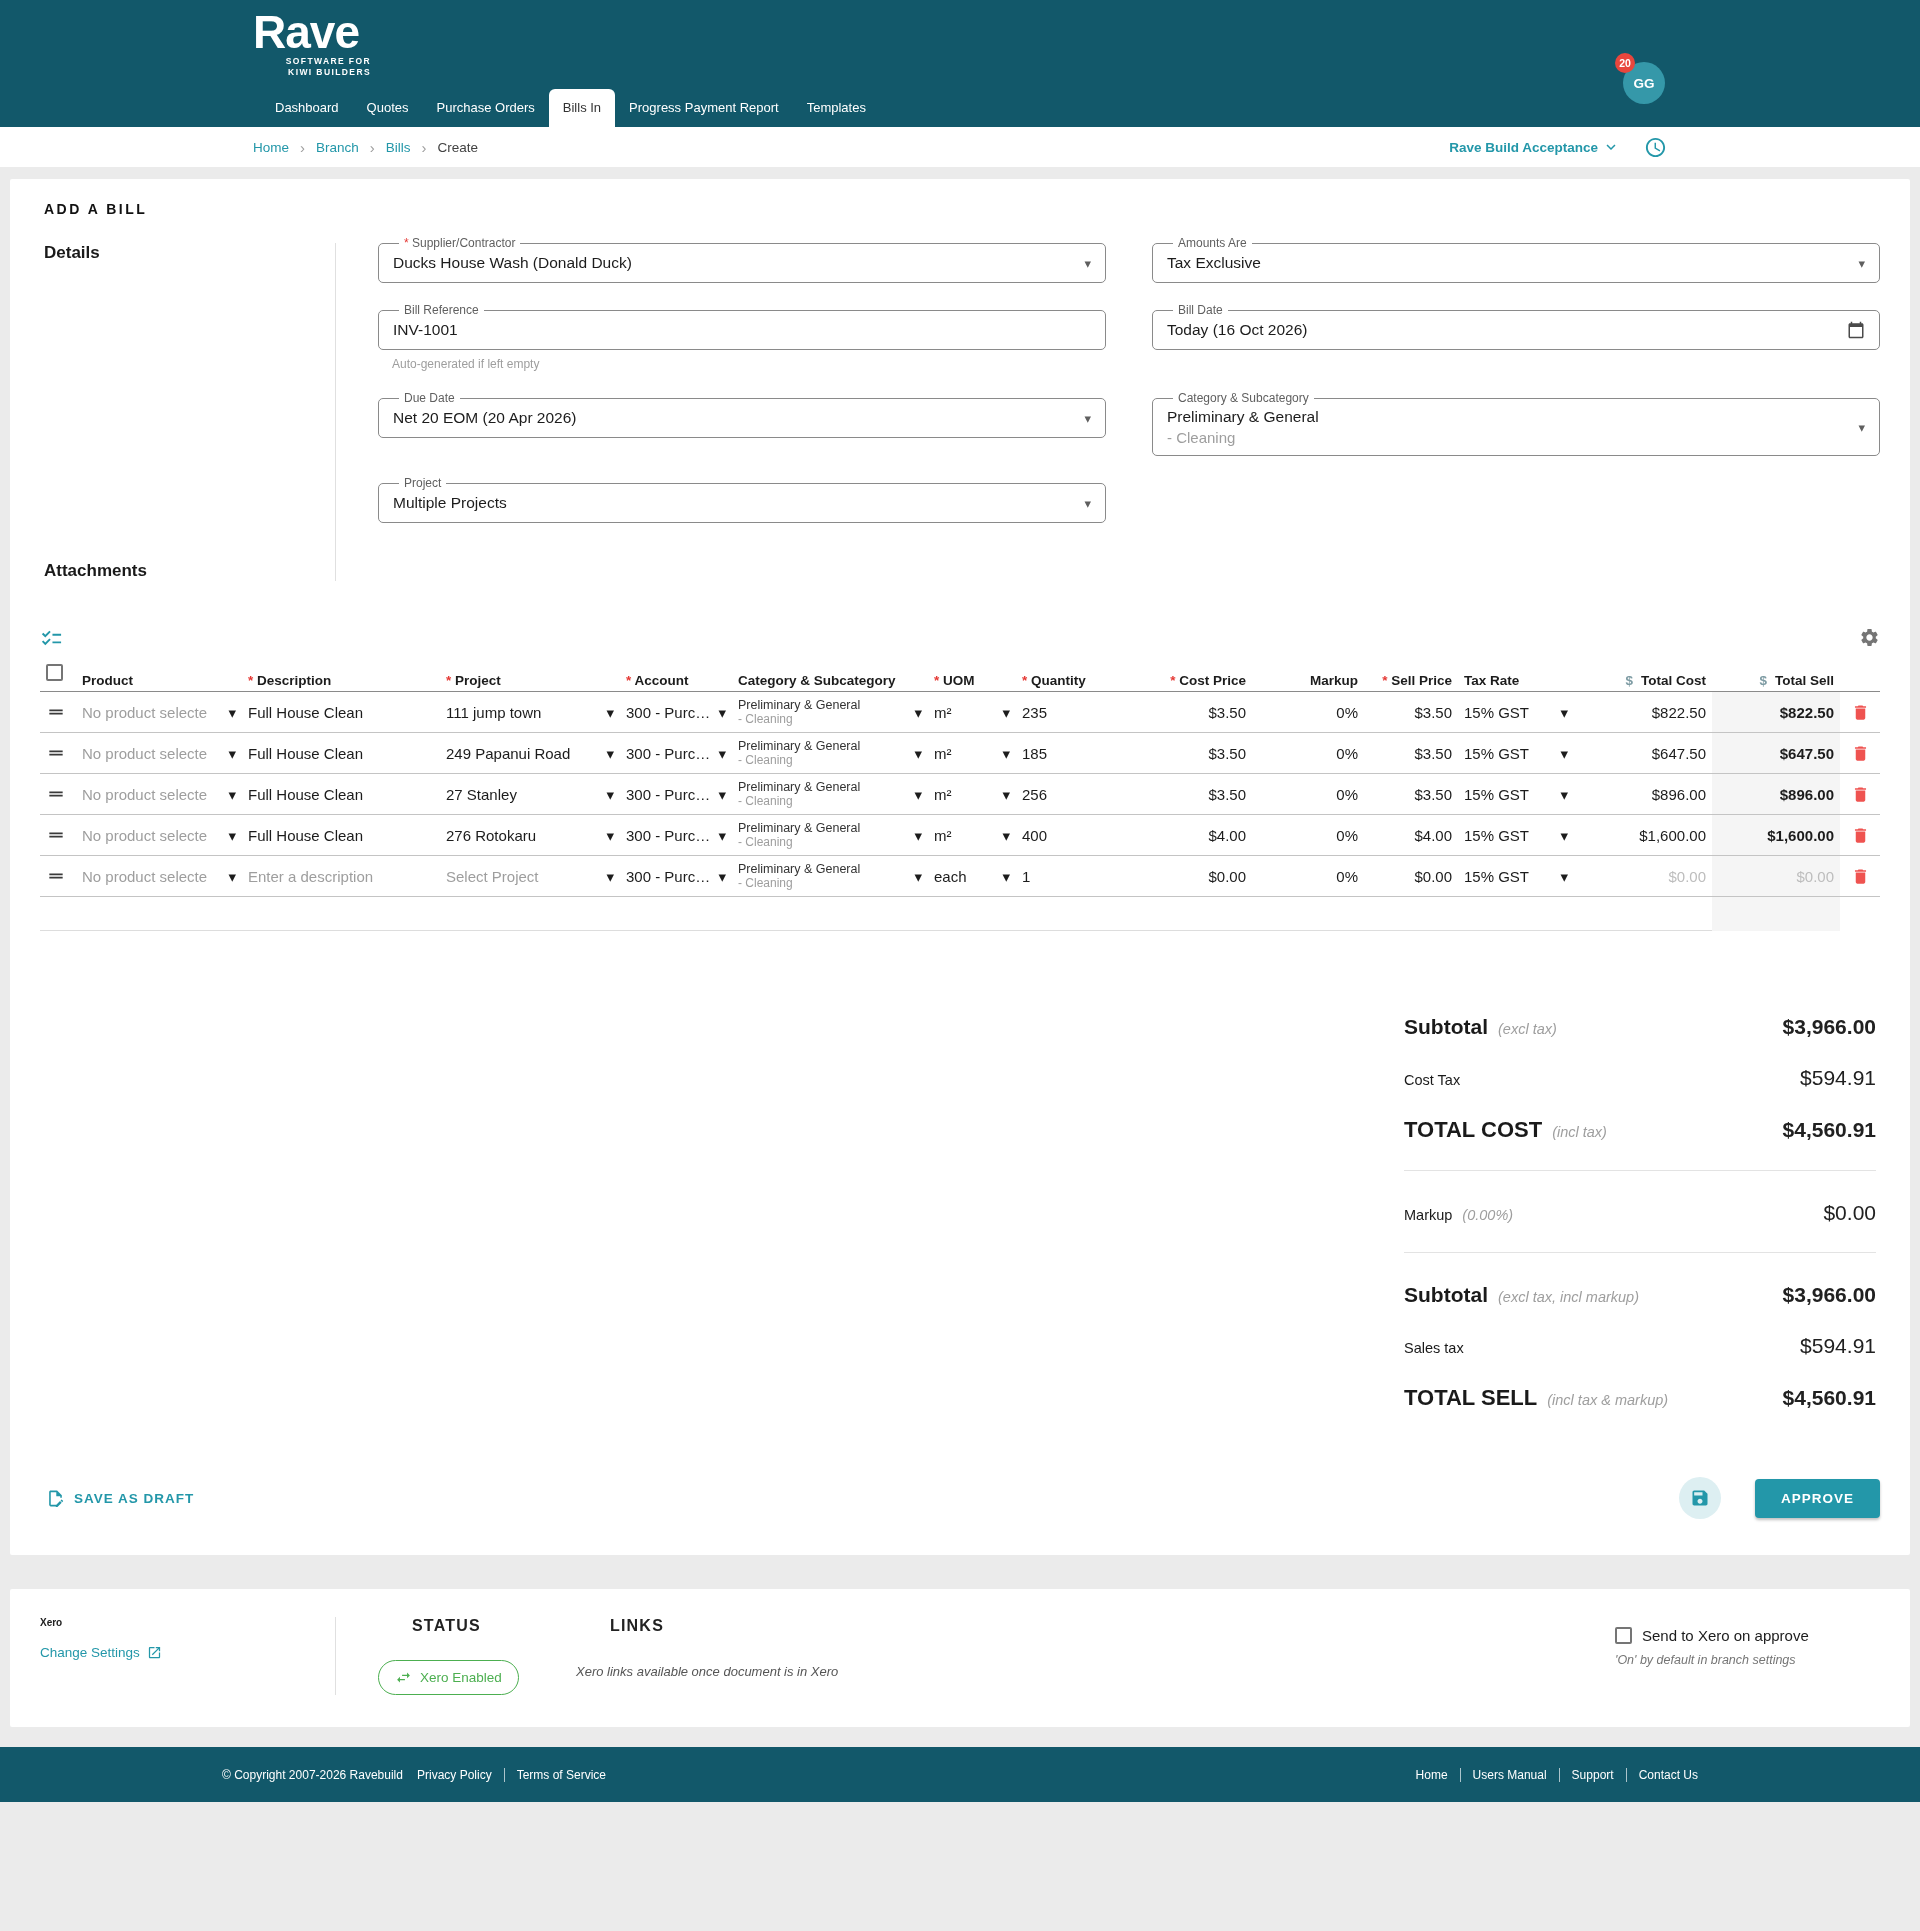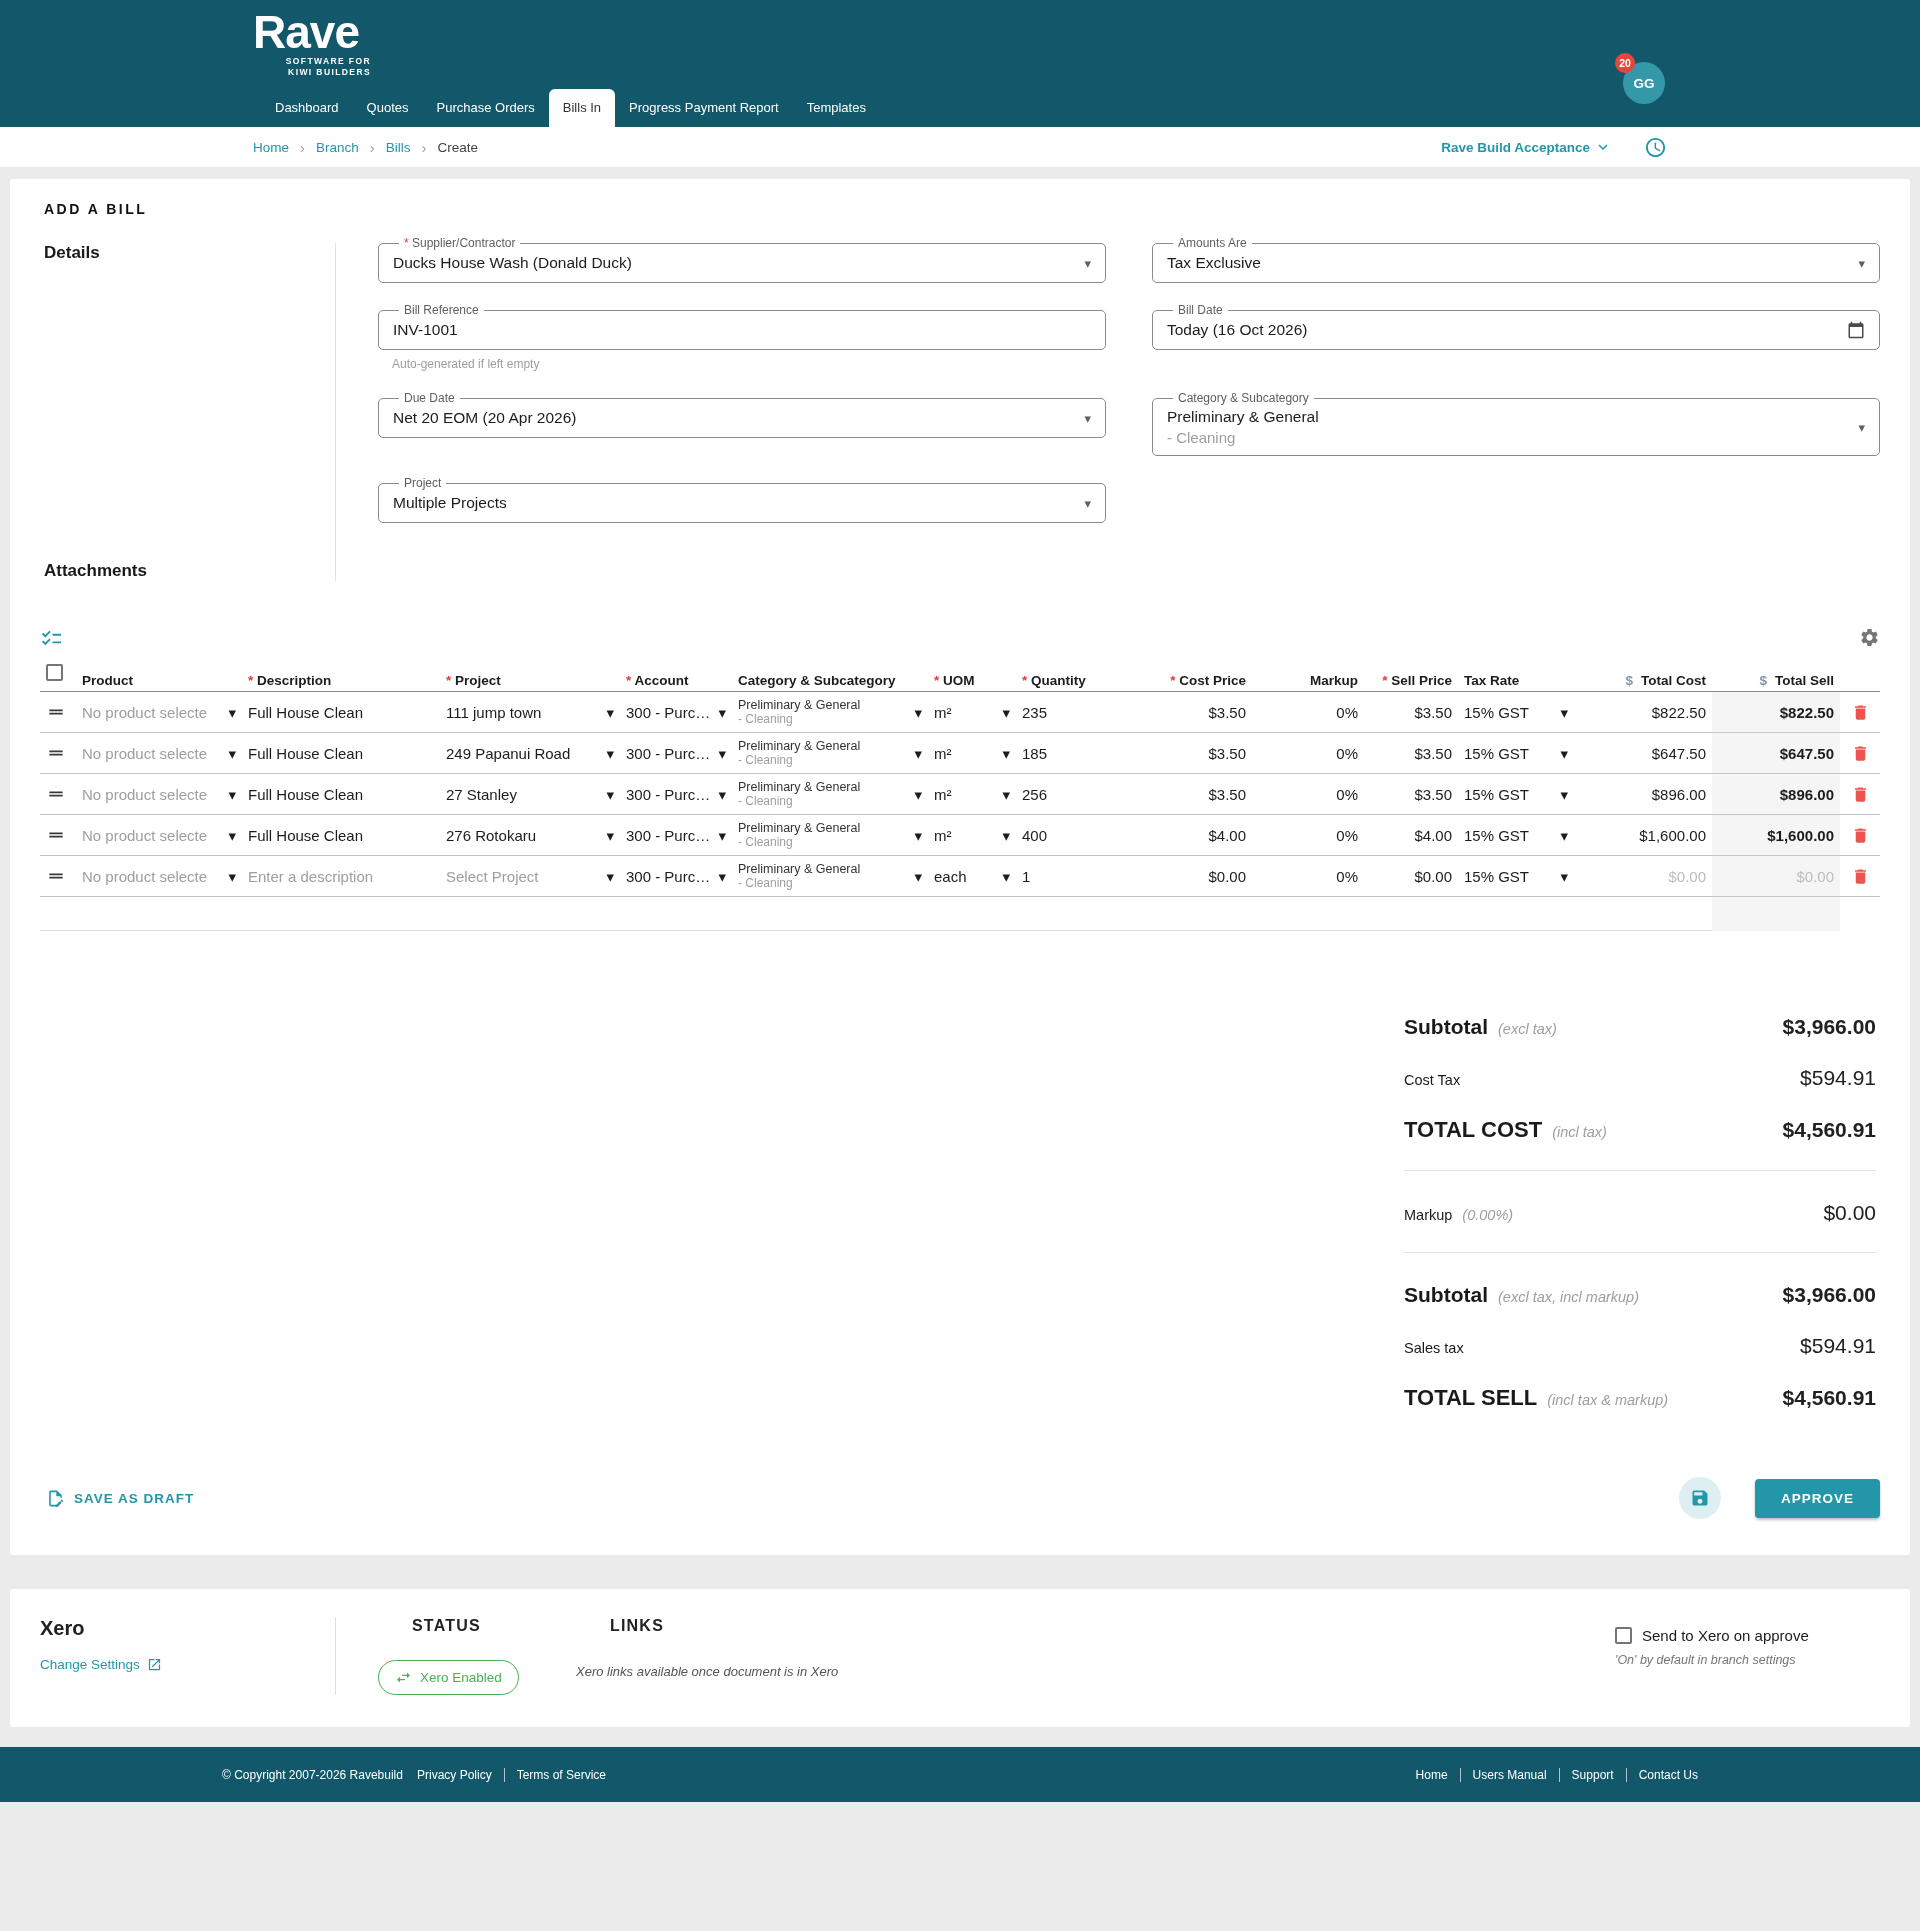--- a/index.html
+++ b/index.html
@@ -26,21 +26,21 @@
   .sub-nav-item{color:#fff; font-size:13px; padding:11px 14px 12px;}
   .sub-nav-item.active{background:#fff; color:#333; border-radius:6px 6px 0 0;}
 
   
   .breadcrumb-bar{background:#fff; height:40px;}
   .bc-inner{margin:0 253px; height:100%; display:flex; align-items:center;}
   .bc-item{display:flex; align-items:center;}
   .bc-link{color:var(--accent); font-size:13.5px;}
   .bc-sep{color:#9e9e9e; margin:0 11px; font-size:15px;}
   .bc-current{color:#424242; font-size:13.5px;}
-  .bc-right{margin-left:auto; display:flex; align-items:center; gap:32px;}
+  .bc-right{margin-left:auto; display:flex; align-items:center; gap:24px;}
   .context-select{display:flex; align-items:center; gap:4px; color:var(--accent); font-size:13.5px; font-weight:bold;}
   .icon-btn{display:inline-flex; align-items:center; justify-content:center; background:none; border:none; cursor:pointer;}
 
   
   .card{background:#fff; margin:0 10px;}
   .main-card{margin-top:12px; padding:20px 30px 36px; border-radius:2px;}
   .page-title{font-size:14px; font-weight:bold; letter-spacing:2.5px; color:#111; margin:2px 0 26px 4px;}
 
   .details-flex{display:flex;}
   .side-col{width:296px; border-right:1px solid #e0e0e0; flex-shrink:0;}
@@ -122,21 +122,21 @@
   
   .actions{display:flex; align-items:center; margin-top:66px;}
   .save-draft{display:flex; align-items:center; gap:9px; color:var(--accent); font-size:13.5px; font-weight:bold; letter-spacing:1px; margin-left:6px;}
   .actions-right{margin-left:auto; display:flex; align-items:center; gap:34px;}
   .disk-btn{width:42px; height:42px; border-radius:50%; background:#ddeff2; border:none; display:flex; align-items:center; justify-content:center; cursor:pointer;}
   .approve-btn{background:var(--accent); color:#fff; border:none; border-radius:4px; padding:12px 26px; font-size:13.5px; font-weight:bold; letter-spacing:1px; cursor:pointer; box-shadow:0 2px 3px rgba(0,0,0,.25); font-family:inherit;}
 
   
   .xero-card{margin-top:34px; padding:28px 30px 32px; display:flex; border-radius:2px;}
   .xero-left{width:296px; border-right:1px solid #e0e0e0; flex-shrink:0;}
-  .xero-title{font-size:20px; font-weight:bold;}
+  .xero-title{font-size:10px; font-weight:bold;}
   .change-settings{display:flex; align-items:center; gap:7px; color:var(--accent); font-size:13.5px; margin-top:17px;}
   .xero-status{padding-left:42px; width:240px;}
   .mini-label{font-size:16px; font-weight:bold; letter-spacing:1.2px; color:#222;margin-left:34px;}
   .xero-pill{display:inline-flex; align-items:center; gap:8px; border:1.5px solid var(--xero-green); color:var(--xero-green); border-radius:18px; padding:8px 16px; font-size:13.5px; margin-top:25px;}
   .xero-links{flex:1;}
   .links-note{font-style:italic; font-size:13px; color:#555; margin-top:29px;}
   .xero-right{width:265px; padding-top:10px;}
   .send-row{display:flex; align-items:center; gap:10px; font-size:15px; color:#1c1c1c;}
   .send-note{font-style:italic; font-size:12.5px; color:#757575; margin-top:9px;}
 

